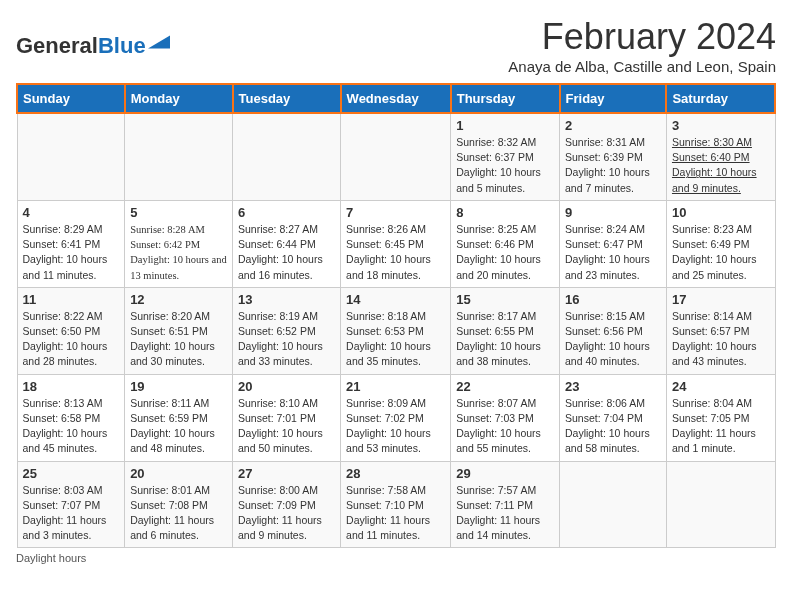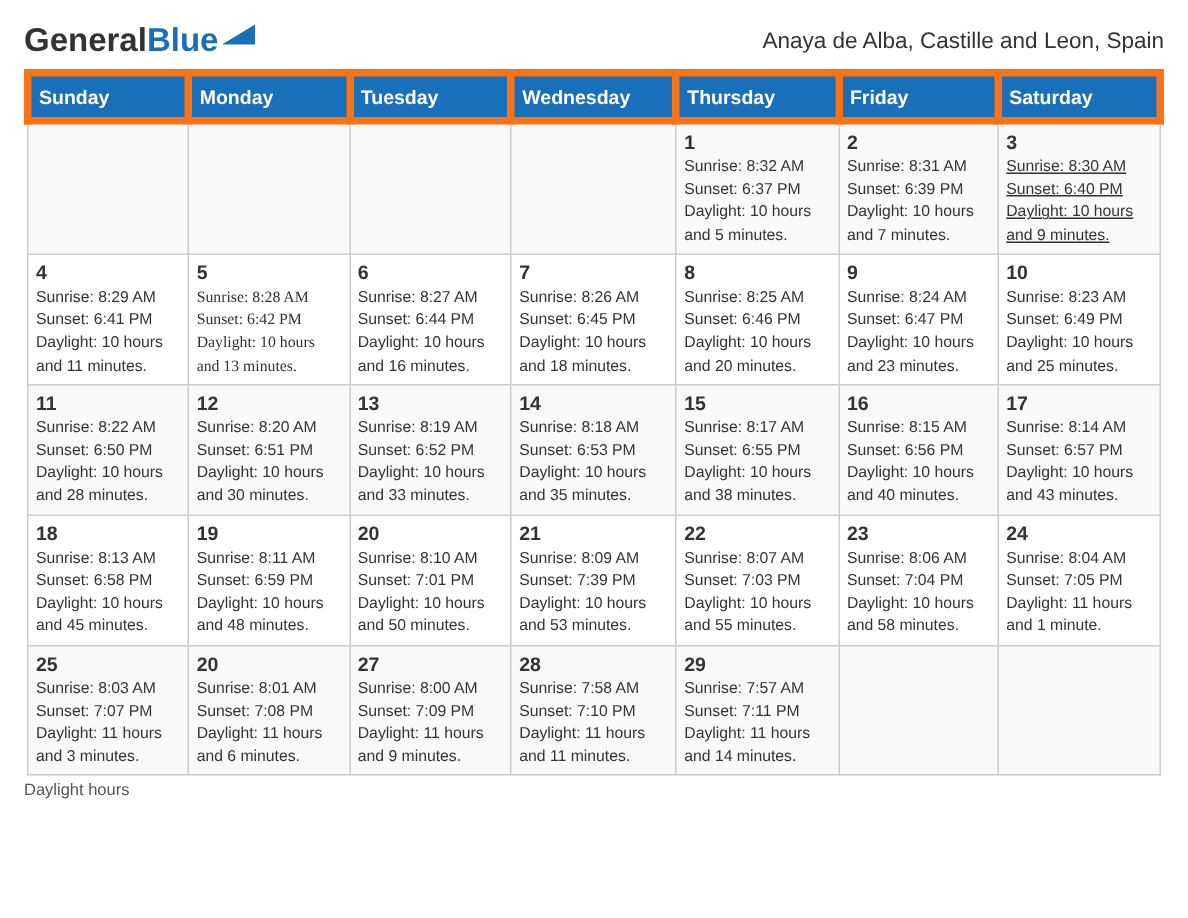--- a/index.html
+++ b/index.html
@@ -51,21 +51,21 @@
       border-collapse: collapse;
       font-size: 11px;
     }
     thead tr th {
       background: #1a6fba;
       color: #fff;
       text-align: left;
       padding: 6px 5px;
       font-size: 13px;
       font-weight: bold;
-      border: 5px solid #f97316;
+      border: 2px solid #f97316;
     }
     tbody tr td {
       border: 1px solid #ccc;
       vertical-align: top;
       padding: 4px 5px;
       height: 80px;
       width: 113px;
       color: #333;
     }
     tbody tr td .day-num {
@@ -97,20 +97,21 @@
     <div style="display:flex;align-items:center;">
       <span class="logo-text">
         <span>General</span><span class="blue">Blue</span>
       </span>
       <svg class="logo-arrow" viewBox="0 0 30 18" xmlns="http://www.w3.org/2000/svg" style="margin-left:2px;margin-top:-8px;">
         <polygon points="0,18 30,0 30,18" fill="#1a6fba"></polygon>
       </svg>
     </div>
   </div>
   <div class="title-block">
+    <div class="month-title">February 2024</div>
     <div class="subtitle">Anaya de Alba, Castille and Leon, Spain</div>
   </div>
 </div>
 
 <table>
   <thead>
     <tr id="dow-header">
         <th>Sunday</th>
         <th>Monday</th>
         <th>Tuesday</th>
@@ -186,21 +187,21 @@
         <td><span class="day-num">18</span><span class="day-info" style="white-space: pre-line;">Sunrise: 8:13 AM
 Sunset: 6:58 PM
 Daylight: 10 hours and 45 minutes.</span></td>
         <td><span class="day-num">19</span><span class="day-info" style="white-space: pre-line;">Sunrise: 8:11 AM
 Sunset: 6:59 PM
 Daylight: 10 hours and 48 minutes.</span></td>
         <td><span class="day-num">20</span><span class="day-info" style="white-space: pre-line;">Sunrise: 8:10 AM
 Sunset: 7:01 PM
 Daylight: 10 hours and 50 minutes.</span></td>
         <td><span class="day-num">21</span><span class="day-info" style="white-space: pre-line;">Sunrise: 8:09 AM
-Sunset: 7:39 PM
+Sunset: 7:02 PM
 Daylight: 10 hours and 53 minutes.</span></td>
         <td><span class="day-num">22</span><span class="day-info" style="white-space: pre-line;">Sunrise: 8:07 AM
 Sunset: 7:03 PM
 Daylight: 10 hours and 55 minutes.</span></td>
         <td><span class="day-num">23</span><span class="day-info" style="white-space: pre-line;">Sunrise: 8:06 AM
 Sunset: 7:04 PM
 Daylight: 10 hours and 58 minutes.</span></td>
         <td><span class="day-num">24</span><span class="day-info" style="white-space: pre-line;">Sunrise: 8:04 AM
 Sunset: 7:05 PM
 Daylight: 11 hours and 1 minute.</span></td>

